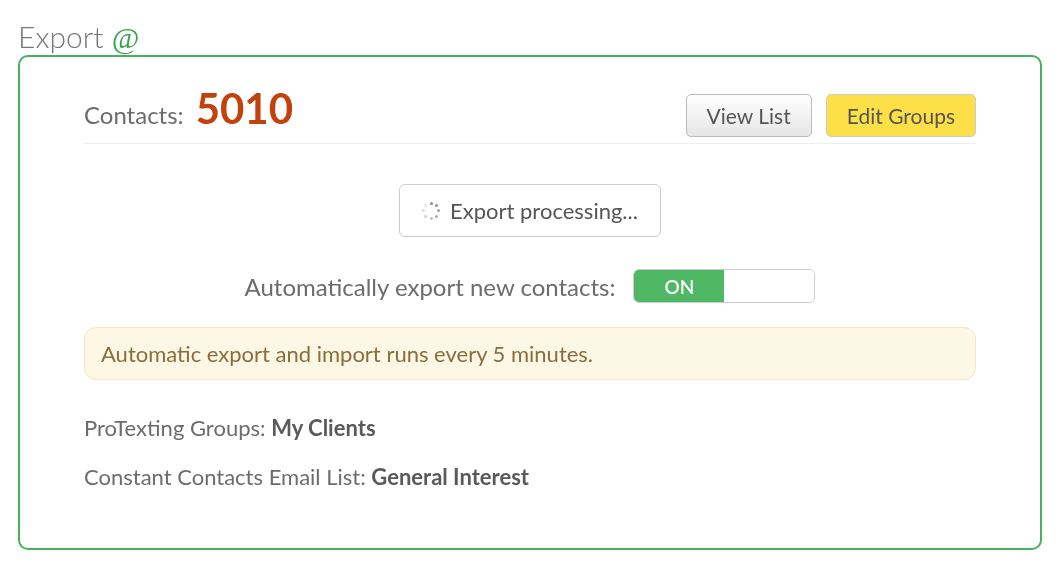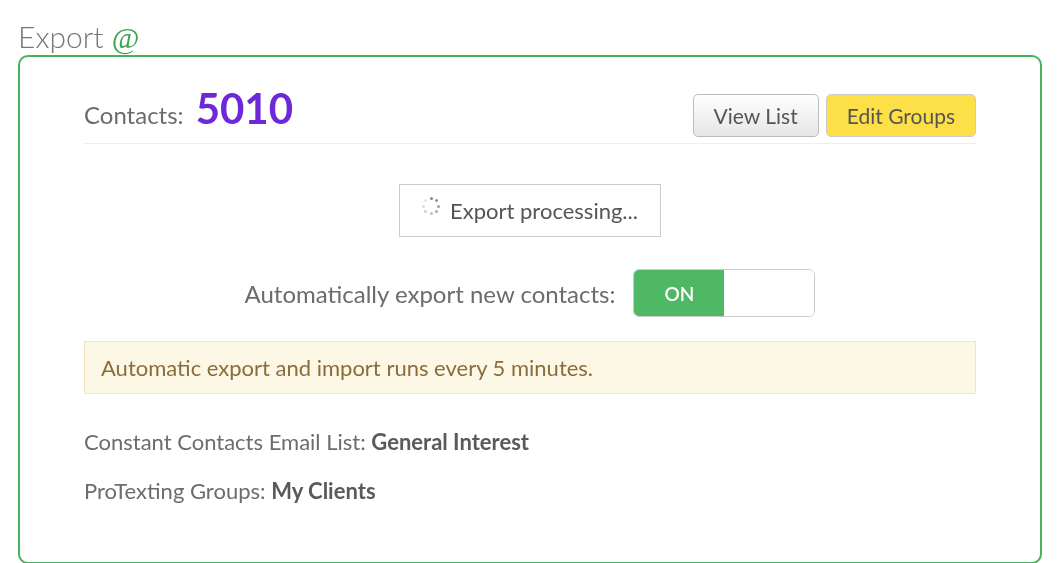--- a/index.html
+++ b/index.html
@@ -43,25 +43,25 @@
       gap: 12px;
     }
     .contacts-label {
       font-size: 24px;
       font-weight: 400;
       color: #6c6c6c;
     }
     .contacts-count {
       font-size: 42px;
       font-weight: 700;
-      color: #6d28d9;
+      color: #c2410c;
     }
     .contacts-actions {
       display: flex;
-      gap: 7px;
+      gap: 14px;
       align-items: center;
     }
     .btn {
       font-size: 21px;
       padding: 8px 20px;
       border-radius: 5px;
       border: 1px solid #cccccc;
       background: #fde047;
       color: #555555;
       cursor: pointer;
@@ -72,23 +72,24 @@
       border-color: #bbbbbb;
     }
     .export-status-row {
       display: flex;
       justify-content: center;
       margin-top: 40px;
       margin-bottom: 32px;
     }
     .export-status {
       border: 1px solid #cccccc;
-      border-radius: 0;
+      border-radius: 6px;
       padding: 12px 22px;
       display: flex;
+      align-items: center;
       gap: 10px;
       font-size: 22px;
       color: #555555;
     }
     .spinner {
       width: 18px;
       height: 18px;
       position: relative;
       display: inline-block;
     }
@@ -113,21 +114,21 @@
       justify-content: center;
       gap: 18px;
       margin-bottom: 24px;
     }
     .auto-export-label {
       font-size: 24px;
       color: #6c6c6c;
     }
     .toggle {
       width: 182px;
-      height: 48px;
+      height: 34px;
       border: 1px solid #cccccc;
       border-radius: 6px;
       display: flex;
       overflow: hidden;
       cursor: pointer;
     }
     .toggle-on, .toggle-off {
       flex: 1;
       display: flex;
       align-items: center;
@@ -139,21 +140,21 @@
       background: #4fb864;
       color: #ffffff;
     }
     .toggle-off {
       background: #ffffff;
       color: #999999;
     }
     .alert-info {
       background: #fdf8e5;
       border: 1px solid #f2e7bd;
-      border-radius: 0;
+      border-radius: 12px;
       padding: 12px 16px;
       font-size: 22px;
       color: #8a6d3b;
       margin-bottom: 34px;
     }
     .details-row {
       font-size: 22px;
       color: #6c6c6c;
       margin-bottom: 22px;
     }
@@ -205,22 +206,22 @@
       <div class="toggle-on">ON</div>
       <div class="toggle-off"></div>
     </div>
   </div>
 
   <div class="alert-info">
     <span>Automatic export and import runs every 5 minutes.</span>
   </div>
 
   <div class="details-row">
+    <span>ProTexting Groups:</span>
+    <span class="details-value">My Clients</span>
+  </div>
+
+  <div class="details-row">
     <span>Constant Contacts Email List:</span>
     <span class="details-value">General Interest</span>
   </div>
 
-  <div class="details-row">
-    <span>ProTexting Groups:</span>
-    <span class="details-value">My Clients</span>
-  </div>
-
 </div>
 
 </body></html>

